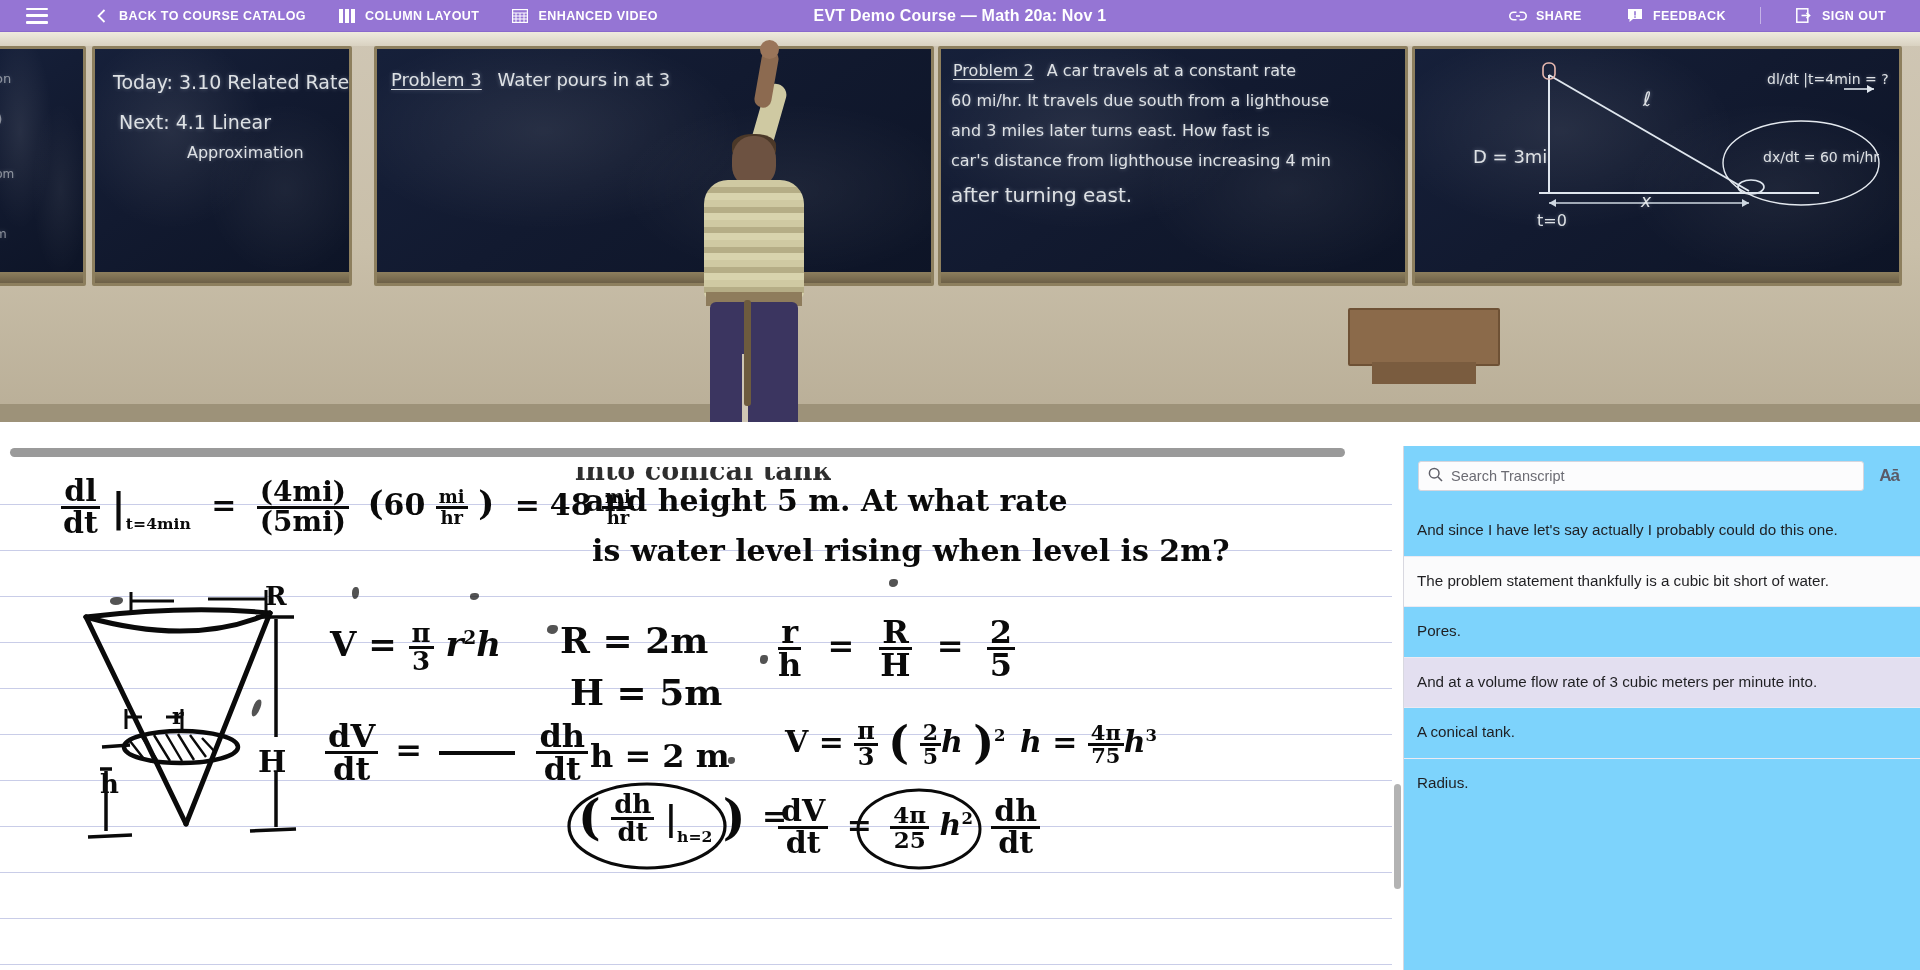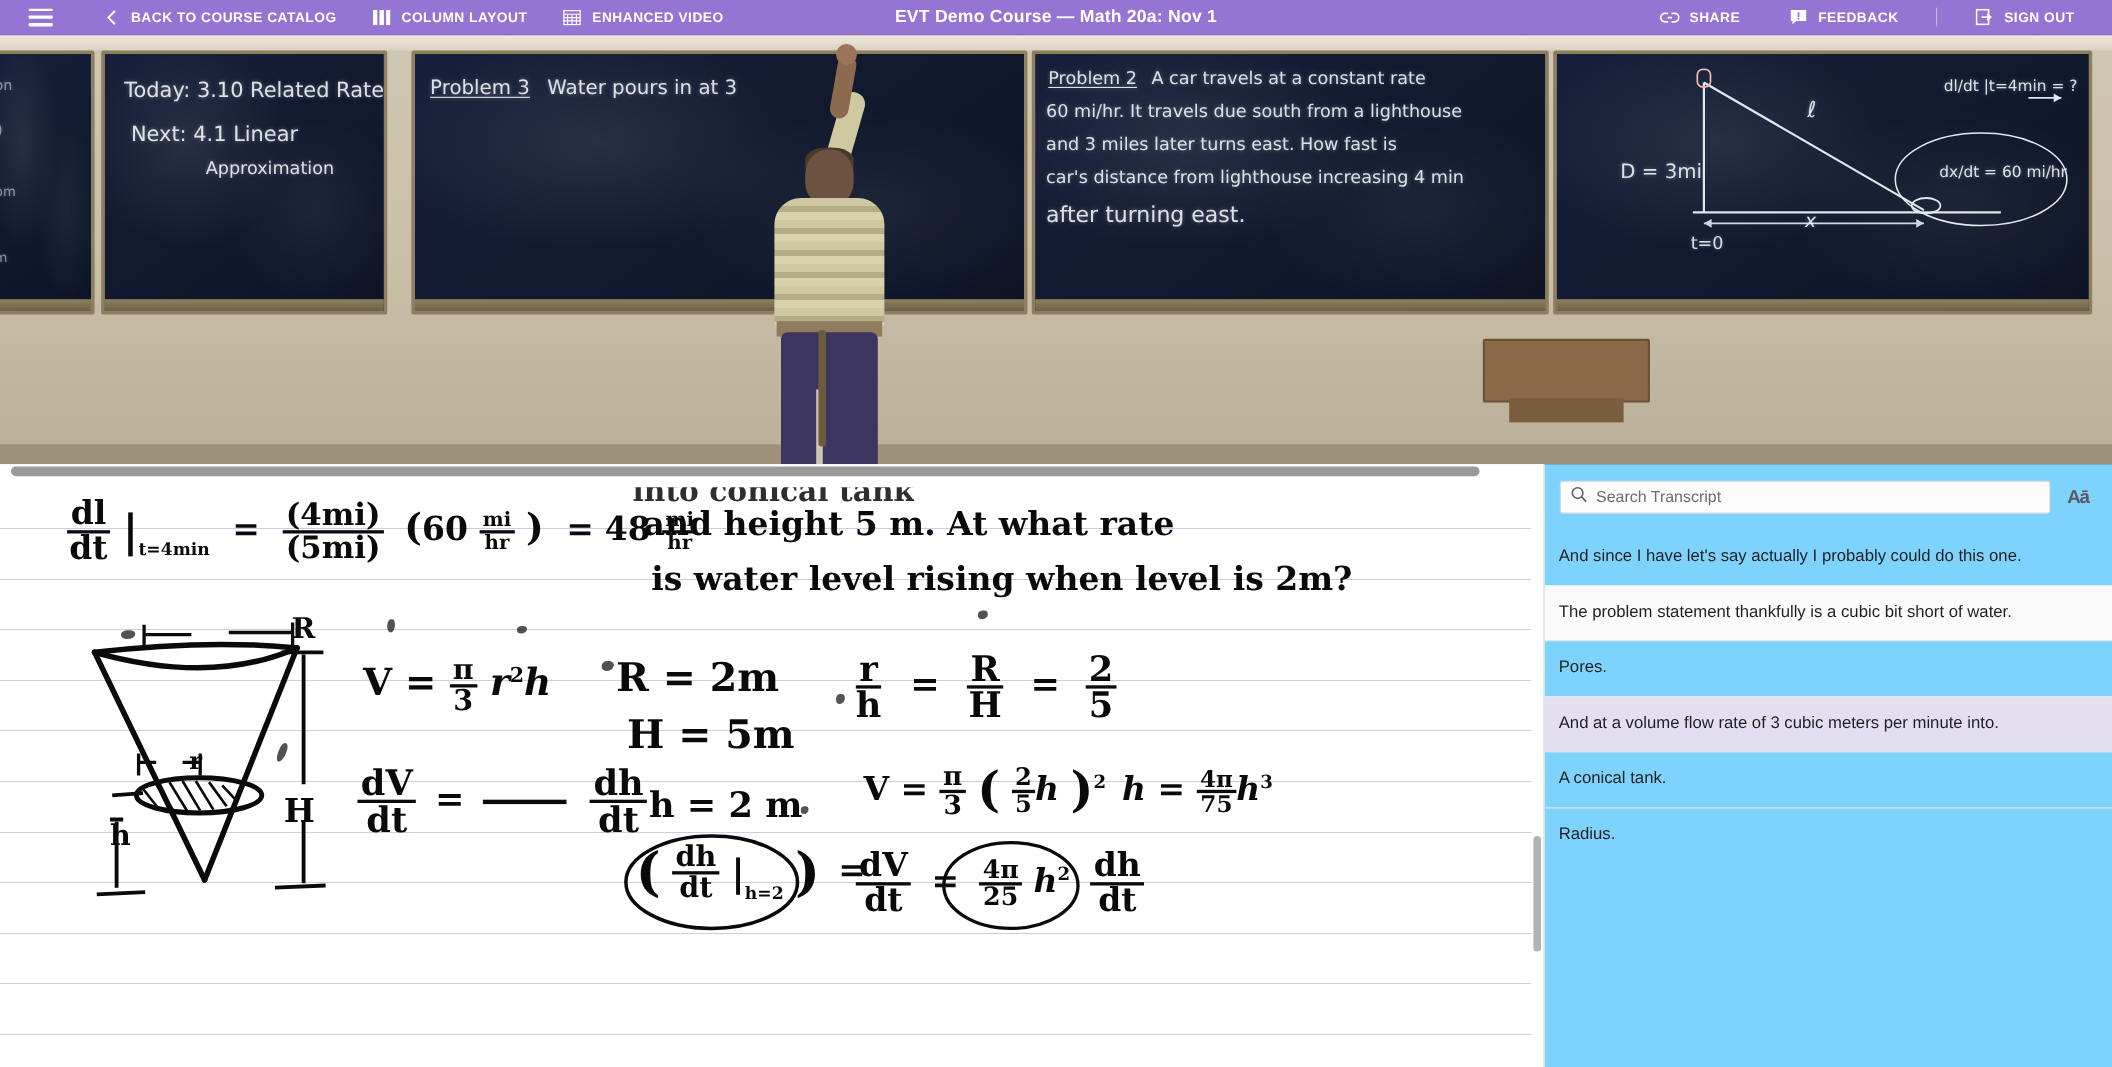--- a/index.html
+++ b/index.html
@@ -105,21 +105,21 @@
   .p-legs { position:absolute; left:20px; top:178px; width:88px; height:130px; background:#3b3560; border-radius:6px 6px 2px 2px; }
   .p-leg-gap{ position:absolute; left:52px; top:230px; width:6px; height:78px; background:#cfc6b4; }
   .p-strap{ position:absolute; left:54px; top:176px; width:7px; height:106px; background:#6d5b3e; border-radius:3px; }
 
   
   .podium { position:absolute; left:1348px; top:276px; width:152px; height:58px; background:#8b6a4a; border:2px solid #6e5135; border-radius:2px; }
   .podium-base { position:absolute; left:1372px; top:330px; width:104px; height:22px; background:#7a5c3f; }
   .floor-dark { position:absolute; left:0; bottom:0; width:100%; height:18px; background:#9d9279; }
 
   
-  .main { flex: 1 1 auto; display: flex; min-height: 0; }
+  .main { flex: 1 1 auto; display: flex; min-height: 0; margin-top: 24px; }
 
   
   .notes {
     flex: 0 0 1404px; width: 1404px;
     position: relative; background: #ffffff; overflow: hidden;
     border-right: 1px solid #d8d8e0;
   }
   .hscroll-track { position:absolute; left:0; top:0; width:1404px; height:13px; background:#ffffff; z-index: 6; }
   .hscroll-thumb { position:absolute; left:10px; top:2px; width:1335px; height:9px; background:#9a9a9a; border-radius:5px; cursor:pointer; }
   .vscroll-track { position:absolute; right:0; top:13px; width:11px; bottom:0; background:#ffffff; z-index: 6; }

